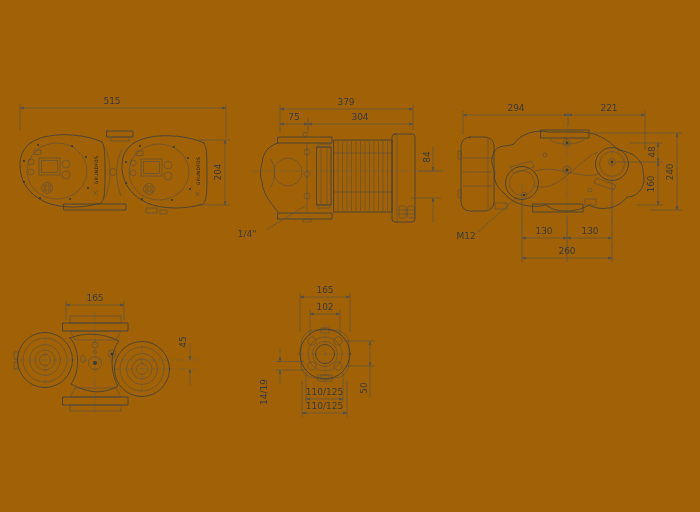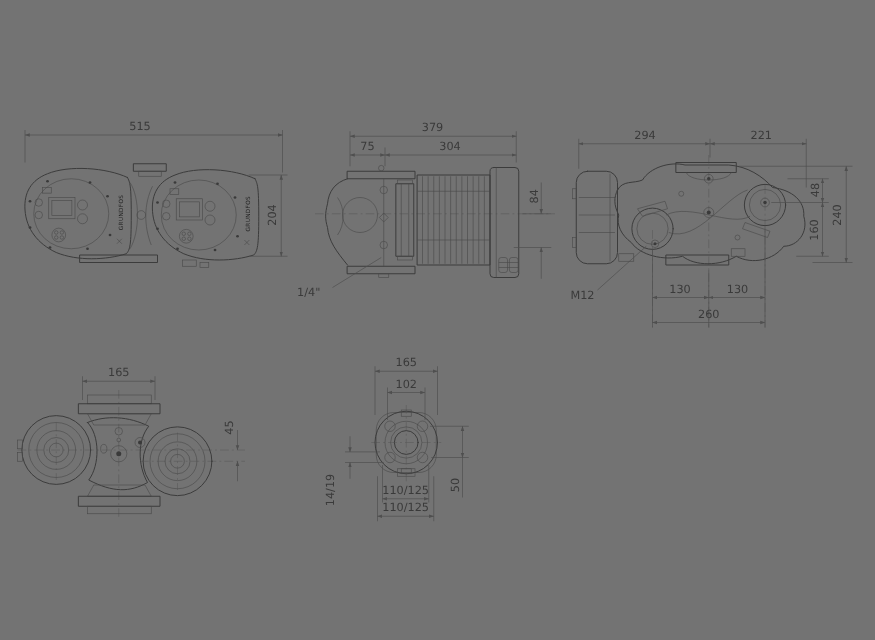--- a/index.html
+++ b/index.html
@@ -1,16 +1,16 @@
 <!DOCTYPE html>
 <html><head>
 <meta charset="utf-8">
 <style>
   html,body{margin:0;padding:0;background:#ffffff;}
-  .stage{position:relative;width:700px;height:512px;background:#737373;overflow:hidden;
+  .stage{position:relative;width:700px;height:512px;background:#a16207;overflow:hidden;
          font-family:"DejaVu Sans","Liberation Sans",sans-serif;}
   svg{display:block;}
   svg text{font-family:"DejaVu Sans","Liberation Sans",sans-serif;font-size:9px;fill:#3a3a3a;}
   svg .logo{font-size:4.6px;letter-spacing:.25px;fill:#222;}
   .body-ln{stroke:#3c3c3c;stroke-width:.8;fill:none;stroke-linejoin:round;stroke-linecap:round;}
   .thin-ln{stroke:#4a4a4a;stroke-width:.5;fill:none;}
   .dim-ln{stroke:#4f4f4f;stroke-width:.55;fill:none;}
   .cl{stroke:#5a5a5a;stroke-width:.45;fill:none;stroke-dasharray:7 2.5 1.5 2.5;}
   .dot{fill:#3a3a3a;stroke:none;}
 </style>

